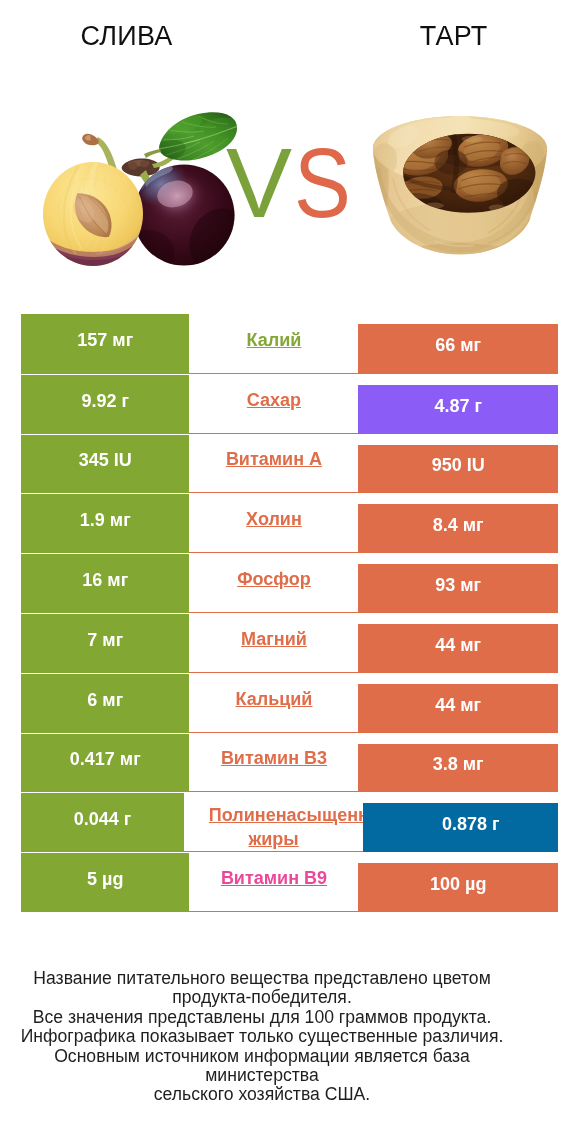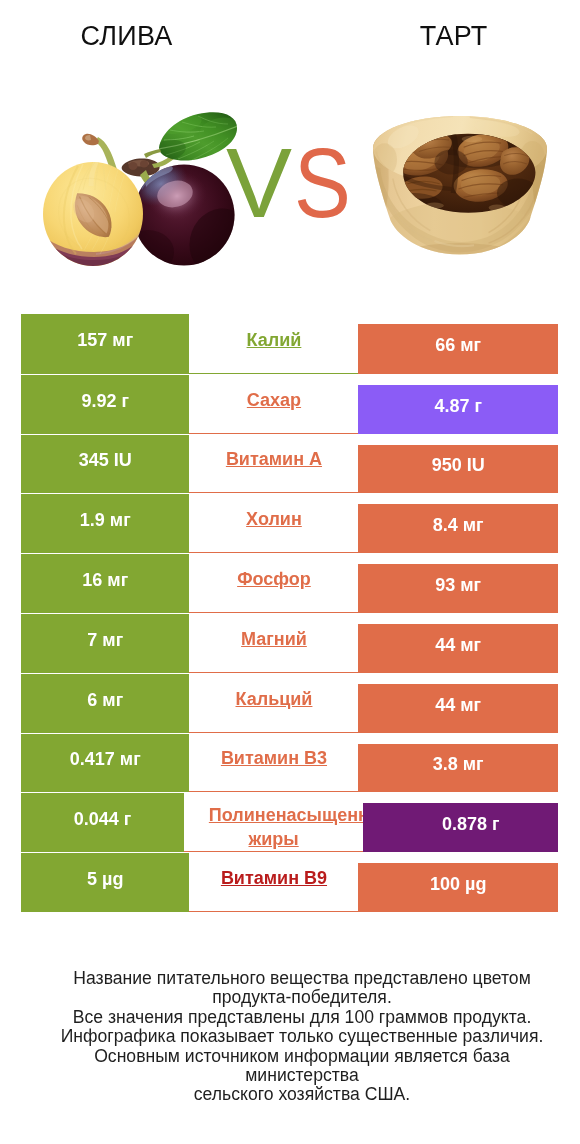--- a/index.html
+++ b/index.html
@@ -20,21 +20,21 @@
   .row{display:flex;height:59.8px;}
   .cell{display:flex;align-items:center;justify-content:center;font-size:18px;font-weight:bold;box-sizing:border-box;line-height:19px;text-align:center;}
   .cell>span{display:block;transform:translateY(-3px);}
   .c-left{width:179px;color:#fff;border-top:1.2px solid #fff;}
   .c-mid{width:179.5px;background:#fff;position:relative;z-index:1;}
   .c-mid>span{max-width:179.5px;text-decoration:underline;}
   .c-mid.wide>span{max-width:none;width:179.5px;text-indent:25px;line-height:24px;transform:translateY(5px);}
   .c-right{width:212px;color:#fff;border-top:1.2px solid #fff;position:relative;z-index:2;margin-top:10px;}
   .c-left{position:relative;z-index:2;}
   .row:first-child .c-left,.row:first-child .c-right{border-top:none;}
-  .footer{position:absolute;left:0;top:969px;width:524px;text-align:center;font-size:17.6px;color:#1f1f1f;line-height:19.4px;padding-left:40px;}
+  .footer{position:absolute;left:0;top:969px;width:524px;text-align:center;font-size:17.6px;color:#1f1f1f;line-height:19.4px;}
 </style>
 </head>
 <body>
 
 <div class="page">
   <div class="hdr">
     <div class="title l">СЛИВА</div>
     <div class="title r">ТАРТ</div>
     <div class="imgbox imgbox-l">
       <svg viewBox="0 0 205 175" width="205" height="175" xmlns="http://www.w3.org/2000/svg">
@@ -409,29 +409,29 @@
           <span>3.8 мг</span>
         </div>
       </div>
       <div class="row">
         <div class="cell c-left" style="background: rgb(130, 167, 50);">
           <span>0.044 г</span>
         </div>
         <div class="cell c-mid wide" style="color: rgb(224, 109, 73); border-bottom: 1px solid rgb(224, 109, 73);">
           <span>Полиненасыщенные жиры</span>
         </div>
-        <div class="cell c-right" style="background: #701a75; padding-left: 20px;">
+        <div class="cell c-right" style="background: #0369a1; padding-left: 20px;">
           <span>0.878 г</span>
         </div>
       </div>
       <div class="row">
         <div class="cell c-left" style="background: rgb(130, 167, 50);">
           <span>5 µg</span>
         </div>
-        <div class="cell c-mid" style="color: #b91c1c; border-bottom: 1px solid rgb(224, 109, 73);">
+        <div class="cell c-mid" style="color: #ec4899; border-bottom: 1px solid rgb(224, 109, 73);">
           <span>Витамин B9</span>
         </div>
         <div class="cell c-right" style="background: rgb(224, 109, 73);">
           <span>100 µg</span>
         </div>
       </div>
     </div>
   <div class="footer">
       <div>Название питательного вещества представлено цветом</div>
       <div>продукта-победителя.</div>

